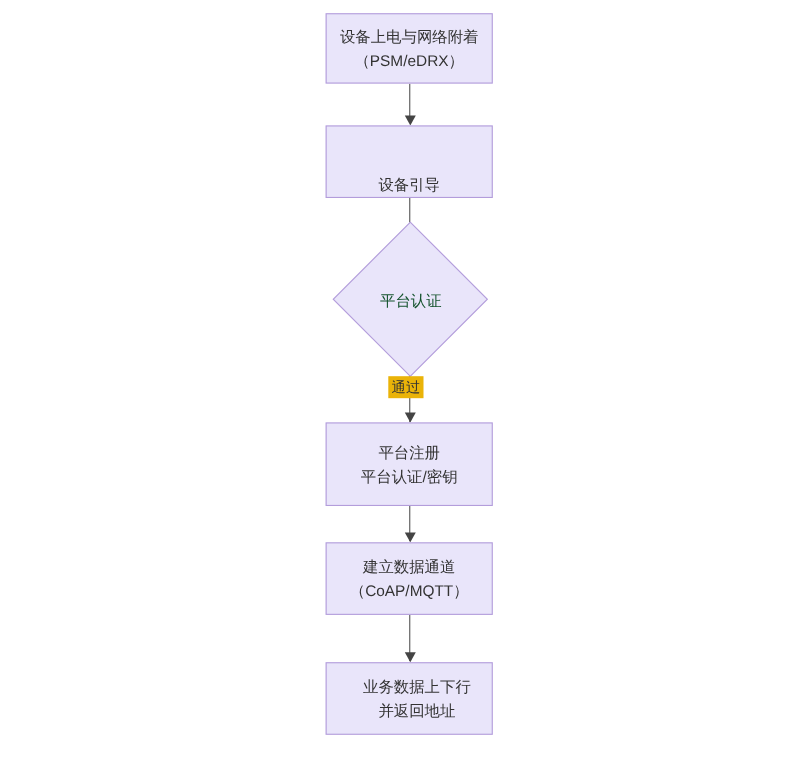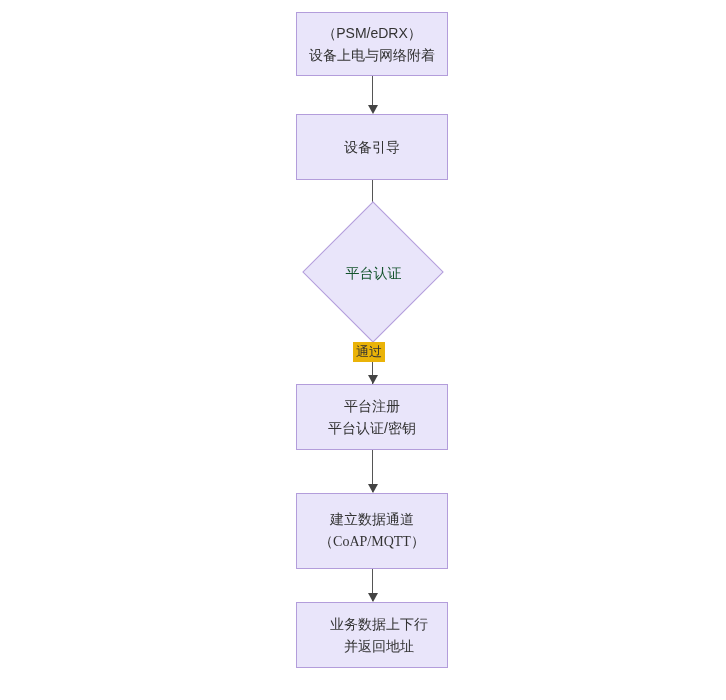--- a/index.html
+++ b/index.html
@@ -87,50 +87,50 @@
     white-space: nowrap;
     z-index: 5;
   }
 </style>
 </head>
 <body>
 
 <div id="canvas">
 
   <div class="node" style="left:296px; top:12px; width:152px; height:64px;">
+    <span class="ln">设备上电与网络附着</span>
     <span class="ln">（PSM/eDRX）</span>
-    <span class="ln">设备上电与网络附着</span>
   </div>
 
   <div class="conn" style="left:372px; top:76px; height:30px;"></div>
   <div class="arrowhead" style="left:367.5px; top:105px;"></div>
 
-  <div class="node" style="left:296px; top:114px; width:152px; height:66px;">
+  <div class="node" style="left:296px; top:114px; width:152px; height:66px;justify-content:flex-end;">
     <span class="ln">设备引导</span>
   </div>
 
   <div class="conn" style="left:372px; top:180px; height:36px;"></div>
   <div class="arrowhead" style="left:367.5px; top:213px;"></div>
 
   <div class="decision" style="left:322.5px; top:221.5px;"></div>
   <div class="decision-label" style="left:322.5px; top:221.5px; width:102px; height:102px;">平台认证</div>
 
   <div class="conn" style="left:372px; top:322px; height:62px;"></div>
   <div class="edge-label" style="left:353px; top:342px;">通过</div>
   <div class="arrowhead" style="left:367.5px; top:375px;"></div>
 
-  <div class="node" style="left:296px; top:384px; width:152px; height:66px;">
+  <div class="node" style="left:296px; top:384px; width:152px; height:76px;">
     <span class="ln">平台注册</span>
     <span class="ln">平台认证/密钥</span>
   </div>
 
   <div class="conn" style="left:372px; top:450px; height:42px;"></div>
   <div class="arrowhead" style="left:367.5px; top:484px;"></div>
 
-  <div class="node" style="left:296px; top:493px; width:152px; height:76px;font-family:Liberation Serif, serif;">
+  <div class="node" style="left:296px; top:493px; width:152px; height:66px;">
     <span class="ln">建立数据通道</span>
     <span class="ln">（CoAP/MQTT）</span>
   </div>
 
   <div class="conn" style="left:372px; top:559px; height:42px;"></div>
   <div class="arrowhead" style="left:367.5px; top:593px;"></div>
 
   <div class="node" style="left:296px; top:602px; width:152px; height:66px;padding-left:14px;">
     <span class="ln">业务数据上下行</span>
     <span class="ln">并返回地址</span>

